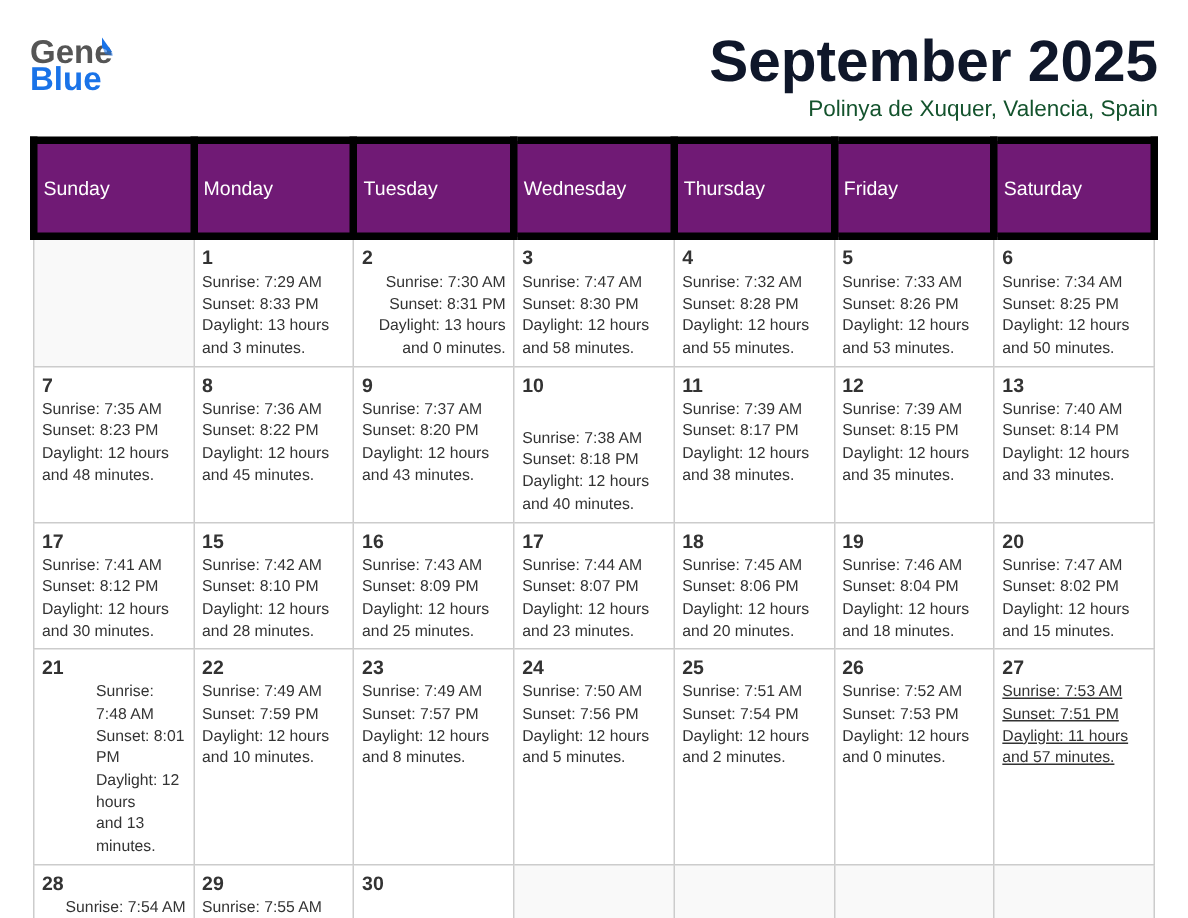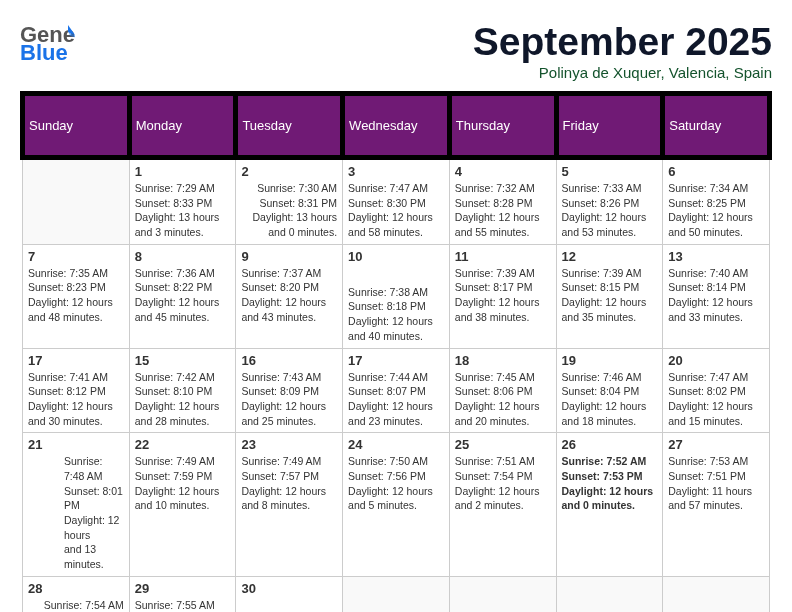--- a/index.html
+++ b/index.html
@@ -284,28 +284,28 @@
         </td>
         <td>
           <div class="day-number">25</div>
           <div class="day-info" style="white-space: pre-line;">Sunrise: 7:51 AM
 Sunset: 7:54 PM
 Daylight: 12 hours
 and 2 minutes.</div>
         </td>
         <td>
           <div class="day-number">26</div>
-          <div class="day-info" style="white-space: pre-line; font-weight: bold;">Sunrise: 7:52 AM
+          <div class="day-info" style="white-space: pre-line;">Sunrise: 7:52 AM
 Sunset: 7:53 PM
 Daylight: 12 hours
 and 0 minutes.</div>
         </td>
         <td>
           <div class="day-number">27</div>
-          <div class="day-info" style="white-space: pre-line;">Sunrise: 7:53 AM
+          <div class="day-info" style="white-space: pre-line; text-decoration: underline;">Sunrise: 7:53 AM
 Sunset: 7:51 PM
 Daylight: 11 hours
 and 57 minutes.</div>
         </td>
       </tr>
       <tr>
         <td>
           <div class="day-number">28</div>
           <div class="day-info" style="white-space: pre-line; text-align: right;">Sunrise: 7:54 AM
 Sunset: 7:49 PM

